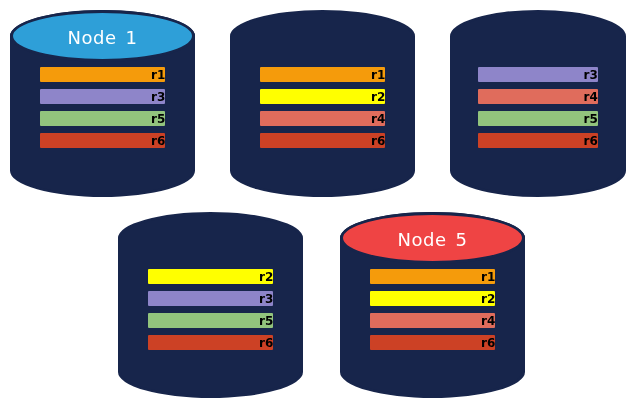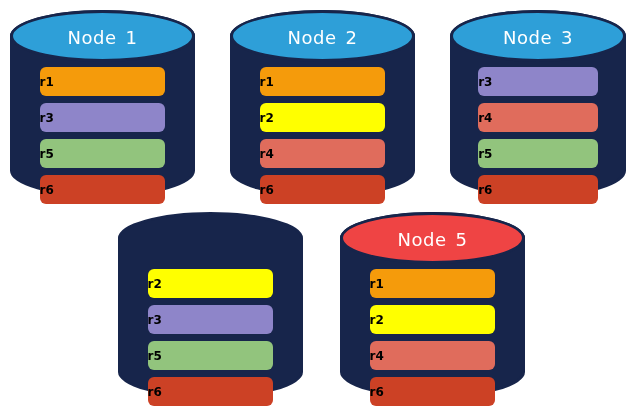--- a/index.html
+++ b/index.html
@@ -73,25 +73,25 @@
     right: 0;
     top: 57px;
     display: flex;
     flex-direction: column;
     align-items: center;
     gap: 7px;
   }
 
   .bar {
     width: 68%;
-    height: 29px;
-    border-radius: 6px;
+    height: 15px;
+    border-radius: 1px;
     display: flex;
     align-items: center;
-    justify-content: flex-start;
+    justify-content: flex-end;
     box-sizing: border-box;
   }
 
   .bar-label {
     font-size: 12px;
     font-weight: bold;
     color: #000000;
     line-height: 1;
   }
 </style>
@@ -114,43 +114,37 @@
         <div class="bar" style="background: rgb(146, 196, 125);">
           <span class="bar-label">r5</span>
         </div>
         <div class="bar" style="background: rgb(204, 65, 37);">
           <span class="bar-label">r6</span>
         </div>
       </div>
     </div>
     <div class="node" style="left: 230px; top: 10px; width: 185px; height: 187px;">
       <div class="cyl-body" style="background: rgb(23, 37, 75); border-color: rgb(23, 37, 75);"></div>
-      <div class="cyl-top" style="background: rgb(46, 159, 216); border-color: rgb(23, 37, 75);">
-        <div class="node-label" style="color: rgb(255, 255, 255);"><span>Node</span><span class="num">2</span></div>
-      </div>
       <div class="bars">
         <div class="bar" style="background: rgb(245, 155, 11);">
           <span class="bar-label">r1</span>
         </div>
         <div class="bar" style="background: rgb(255, 255, 0);">
           <span class="bar-label">r2</span>
         </div>
         <div class="bar" style="background: rgb(224, 108, 92);">
           <span class="bar-label">r4</span>
         </div>
         <div class="bar" style="background: rgb(204, 65, 37);">
           <span class="bar-label">r6</span>
         </div>
       </div>
     </div>
     <div class="node" style="left: 450px; top: 10px; width: 176px; height: 187px;">
       <div class="cyl-body" style="background: rgb(23, 37, 75); border-color: rgb(23, 37, 75);"></div>
-      <div class="cyl-top" style="background: rgb(46, 159, 216); border-color: rgb(23, 37, 75);">
-        <div class="node-label" style="color: rgb(255, 255, 255);"><span>Node</span><span class="num">3</span></div>
-      </div>
       <div class="bars">
         <div class="bar" style="background: rgb(142, 133, 201);">
           <span class="bar-label">r3</span>
         </div>
         <div class="bar" style="background: rgb(224, 108, 92);">
           <span class="bar-label">r4</span>
         </div>
         <div class="bar" style="background: rgb(146, 196, 125);">
           <span class="bar-label">r5</span>
         </div>

